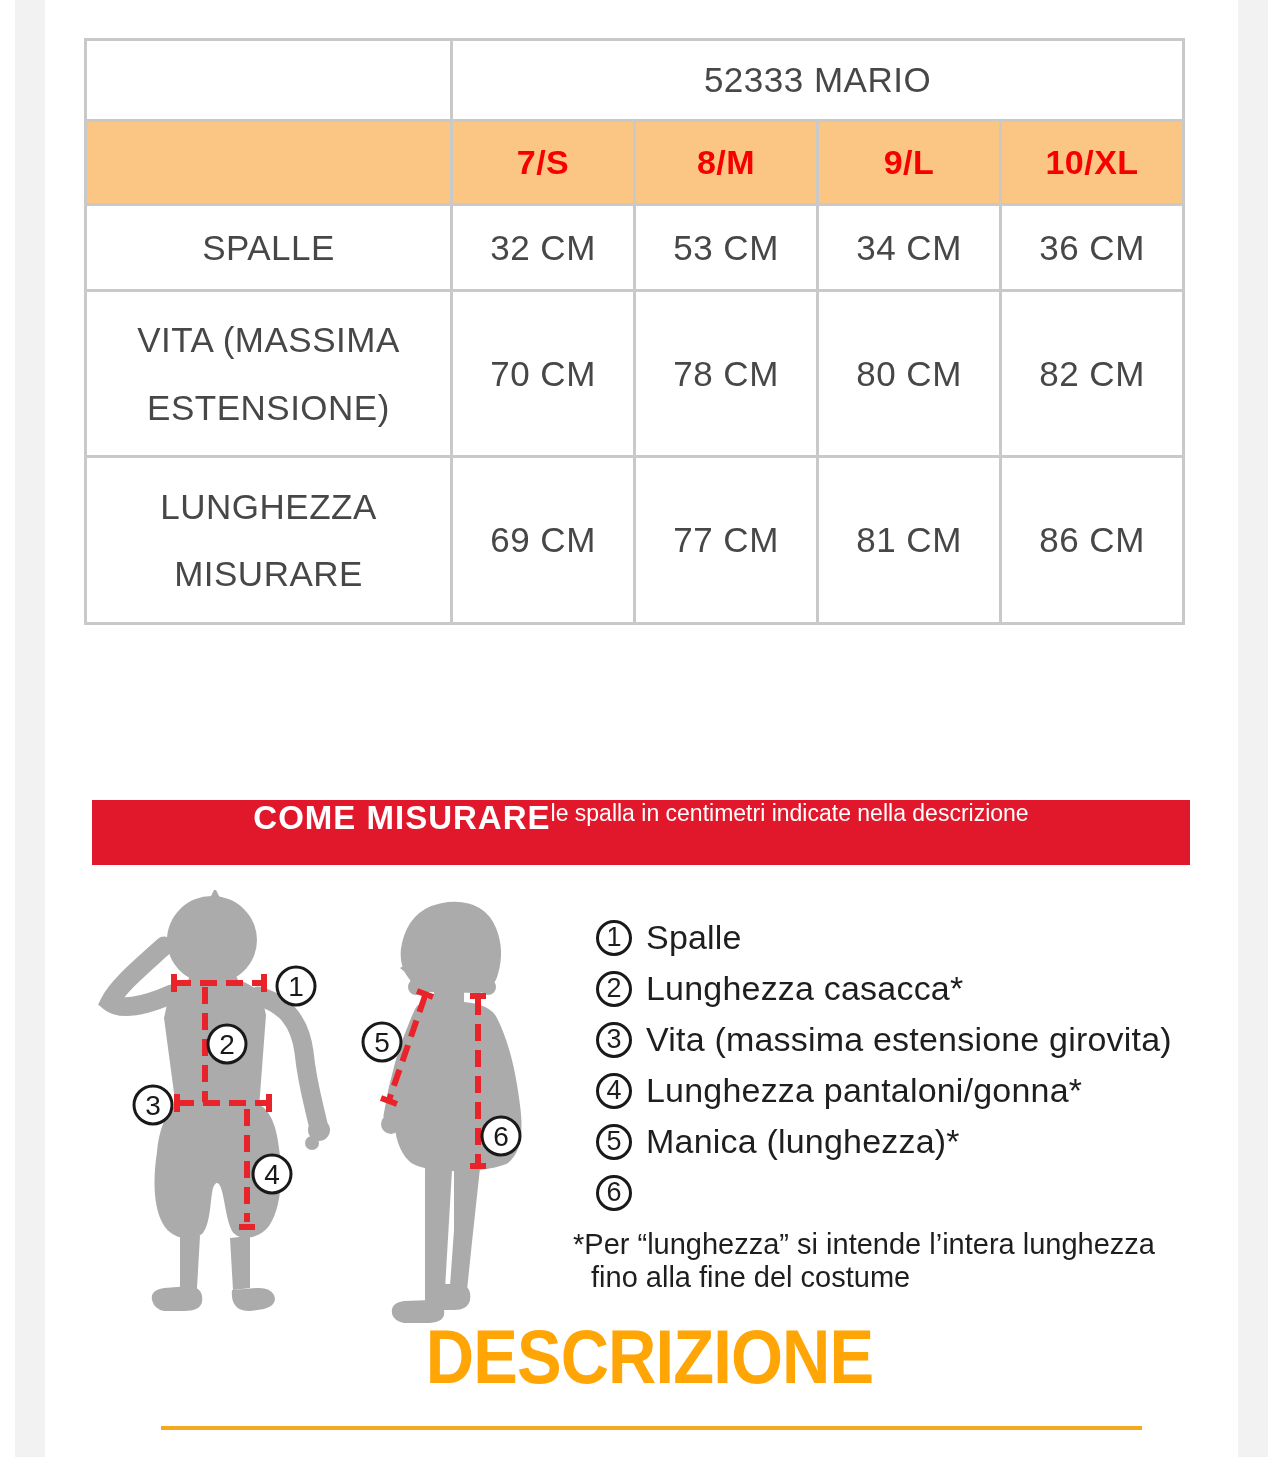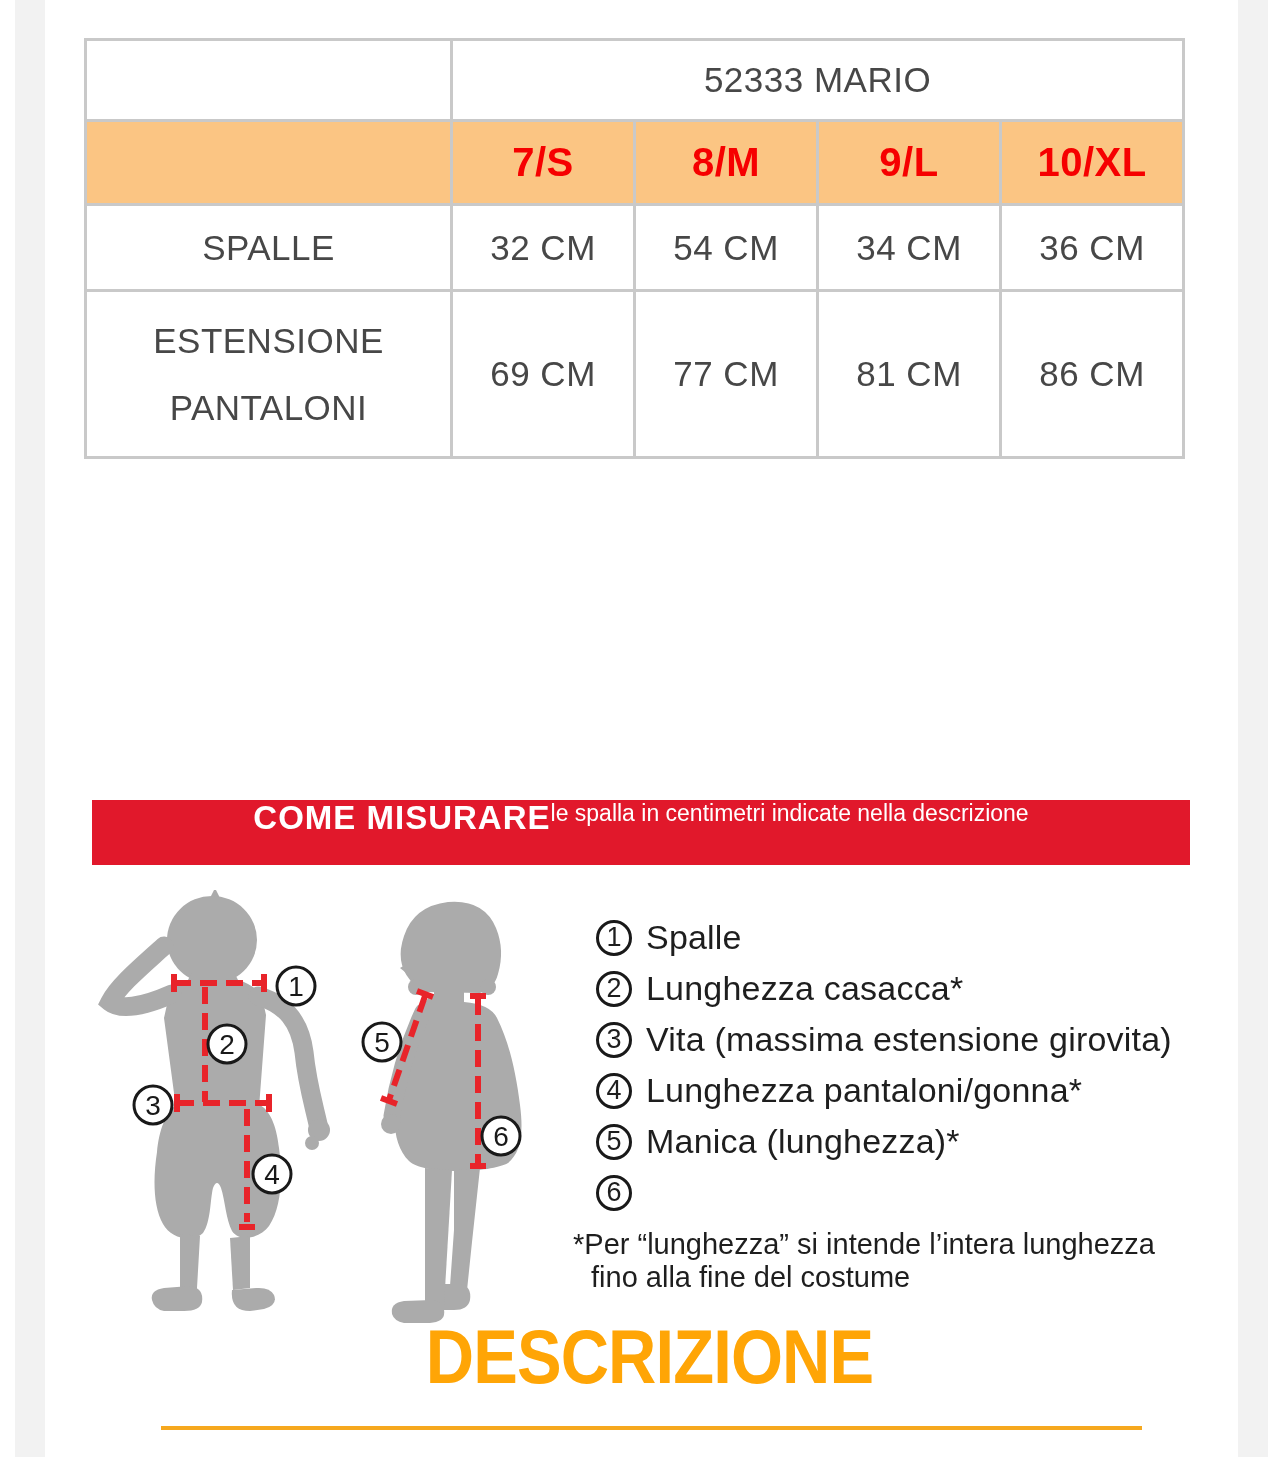--- a/index.html
+++ b/index.html
@@ -18,21 +18,21 @@
   }
   table.size-table td{
     border:3px solid #c9c9c9;text-align:center;vertical-align:middle;
     background:#ffffff;color:#474747;font-size:35px;letter-spacing:0.5px;
   }
   table.size-table col.c-label{width:366px;}
   table.size-table col.c-size{width:183px;}
   tr.r-title td{height:76px;}
   td.product-title{color:#fabd79;font-size:40px;letter-spacing:1px;}
   tr.r-sizes td{height:79px;background:#fbc583;}
-  tr.r-sizes td.size-cell{color:#f60000;font-weight:bold;font-size:40px;}
+  tr.r-sizes td.size-cell{color:#f60000;font-weight:bold;font-size:34px;}
   tr.r-data1 td{height:81px;}
   tr.r-data2 td{height:82px;}
   tr.r-data3 td{height:161px;}
   tr.r-data4 td{height:162px;}
   td.row-label{line-height:1.92;}
 
   
   .measure-banner{
     position:absolute;left:92px;top:800px;width:1098px;height:65px;
     background:#e1182b;color:#ffffff;text-align:center;
@@ -87,26 +87,33 @@
   <tr class="r-sizes">
     <td></td>
     <td class="size-cell">7/S</td>
     <td class="size-cell">8/M</td>
     <td class="size-cell">9/L</td>
     <td class="size-cell">10/XL</td>
   </tr>
   <tr class="r-data1">
     <td class="row-label">SPALLE</td>
     <td>32 CM</td>
-    <td>54 CM</td>
+    <td>53 CM</td>
     <td>34 CM</td>
     <td>36 CM</td>
   </tr>
+  <tr class="r-data3">
+    <td class="row-label">VITA (MASSIMA ESTENSIONE)</td>
+    <td>70 CM</td>
+    <td>78 CM</td>
+    <td>80 CM</td>
+    <td>82 CM</td>
+  </tr>
   <tr class="r-data4">
-    <td class="row-label">ESTENSIONE PANTALONI</td>
+    <td class="row-label">LUNGHEZZA MISURARE</td>
     <td>69 CM</td>
     <td>77 CM</td>
     <td>81 CM</td>
     <td>86 CM</td>
   </tr>
 </tbody>
   </table>
 
 <div class="measure-banner">
   <div class="t1">COME MISURARE</div>

